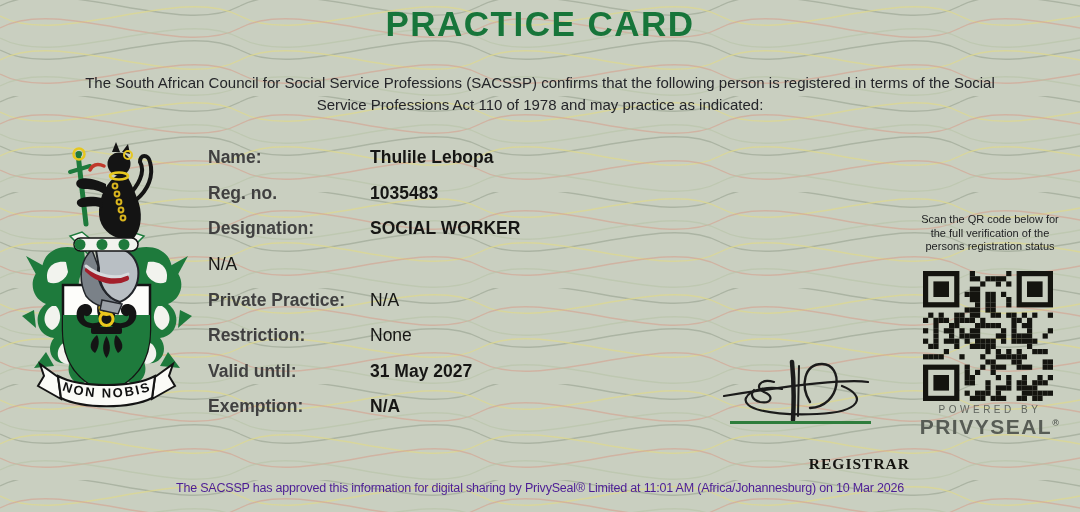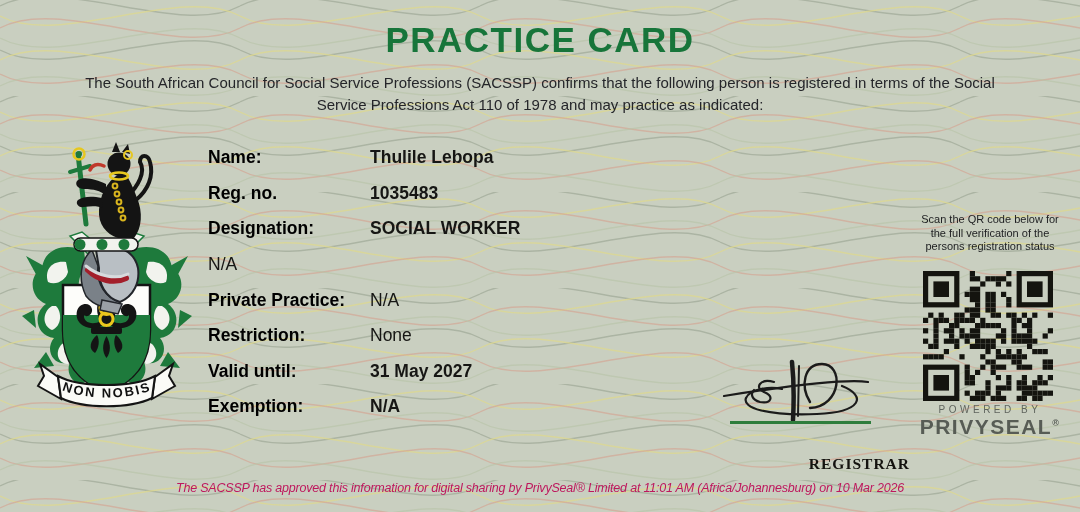--- a/index.html
+++ b/index.html
@@ -1,29 +1,29 @@
 <!DOCTYPE html>
 <html><head>
 <meta charset="utf-8">
 <style>
   html,body{margin:0;padding:0;}
   body{font-family:"Liberation Sans",sans-serif;}
   .card{position:relative;width:1080px;height:512px;background:#c9cfc0;overflow:hidden;}
   .waves{position:absolute;left:0;top:0;width:1080px;height:512px;}
 
-  .title{position:absolute;left:0;top:20px;width:1080px;text-align:center;
+  .title{position:absolute;left:0;top:4px;width:1080px;text-align:center;
          font-size:35px;font-weight:bold;letter-spacing:1.5px;color:#17753a;}
   .subtitle{position:absolute;left:0;top:72px;width:1080px;text-align:center;
             font-size:15px;line-height:22px;color:#25262a;}
 
   .crest{position:absolute;left:22px;top:138px;width:170px;height:285px;}
 
   .fields{position:absolute;left:208px;top:140px;width:470px;}
   .field-row{display:flex;align-items:center;height:35.6px;font-size:17.5px;}
-  .field-label{width:162px;font-weight:bold;color:#000000;}
+  .field-label{width:162px;font-weight:bold;color:#404040;}
   .field-value{color:#161614;}
   .field-value.bold{font-weight:bold;}
 
   .sig-svg{position:absolute;left:722px;top:356px;width:150px;height:66px;}
   .sig-line{position:absolute;left:730px;top:421px;width:141px;height:2.5px;background:#2e7d3c;}
   .registrar-name{position:absolute;left:690px;top:430px;width:220px;text-align:center;
                   font-family:"Liberation Serif",serif;font-weight:bold;font-size:17px;color:#14130f;}
   .registrar-title{position:absolute;left:690px;top:455px;width:220px;text-align:right;
                    font-family:"Liberation Serif",serif;font-weight:bold;font-size:15.5px;
                    letter-spacing:1px;color:#14130f;}
@@ -31,21 +31,21 @@
   .qr-instruction{position:absolute;left:905px;top:213px;width:170px;text-align:center;
                   font-size:11px;line-height:13.5px;color:#1d1e20;}
   .qr-svg{position:absolute;left:923px;top:271px;width:130px;height:130px;}
   .powered-by{position:absolute;left:905px;top:404px;width:170px;text-align:center;
               font-size:10px;letter-spacing:3.5px;color:#60655e;}
   .privyseal{position:absolute;left:895px;top:415px;width:190px;text-align:center;
              font-size:21px;font-weight:bold;letter-spacing:1.5px;color:#575c55;}
   .privyseal sup{font-size:9px;}
 
   .footer{position:absolute;left:0;top:481px;width:1080px;text-align:center;
-          font-size:12.5px;letter-spacing:-0.2px;color:#be185d;font-style:italic;}
+          font-size:12.5px;letter-spacing:-0.2px;color:#4c1d95;}
 </style>
 </head>
 <body>
 
 <div class="card">
 
   <svg class="waves" viewBox="0 0 1080 512" preserveAspectRatio="none" aria-hidden="true">
     <defs>
       <pattern id="wavep" width="240" height="96" patternUnits="userSpaceOnUse">
         <g fill="none" stroke-width="1.4">

